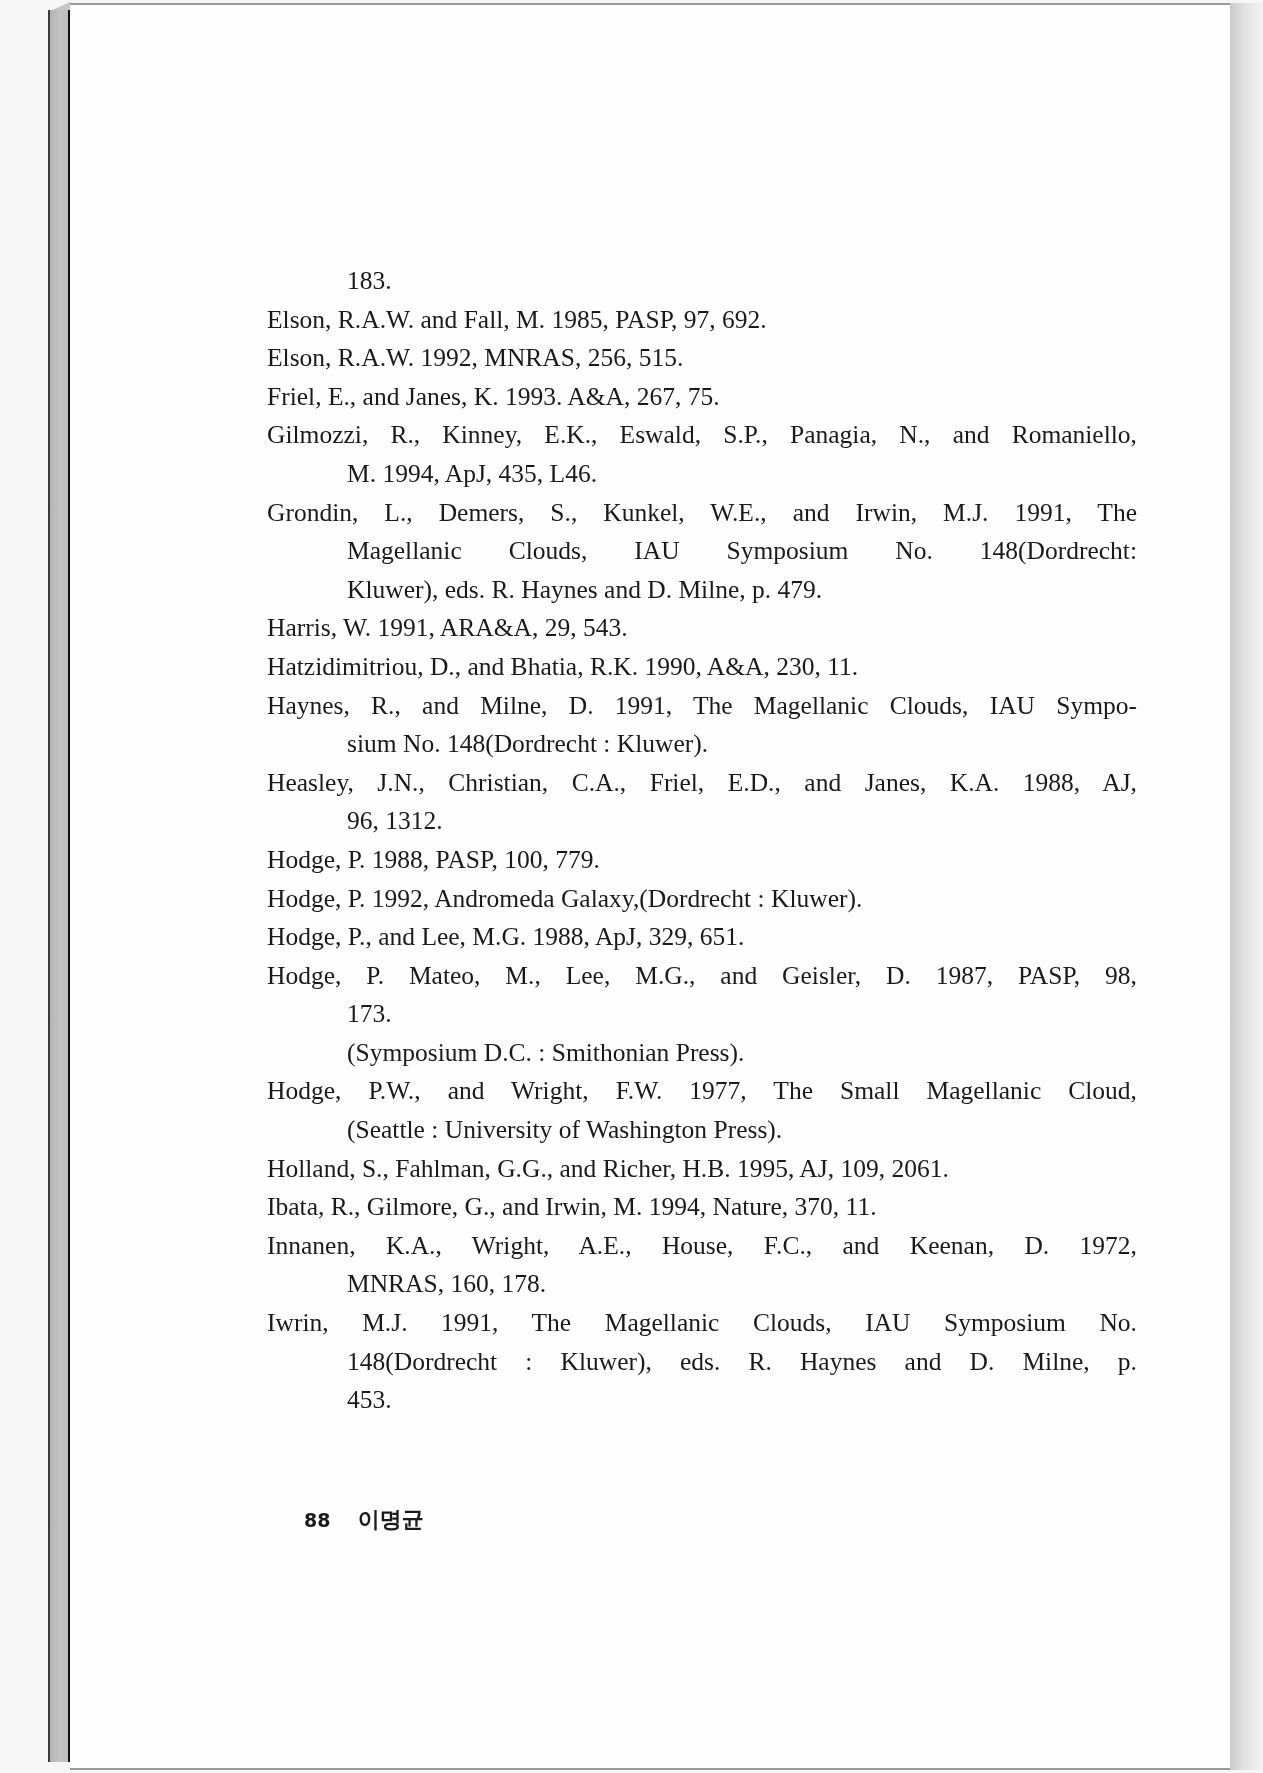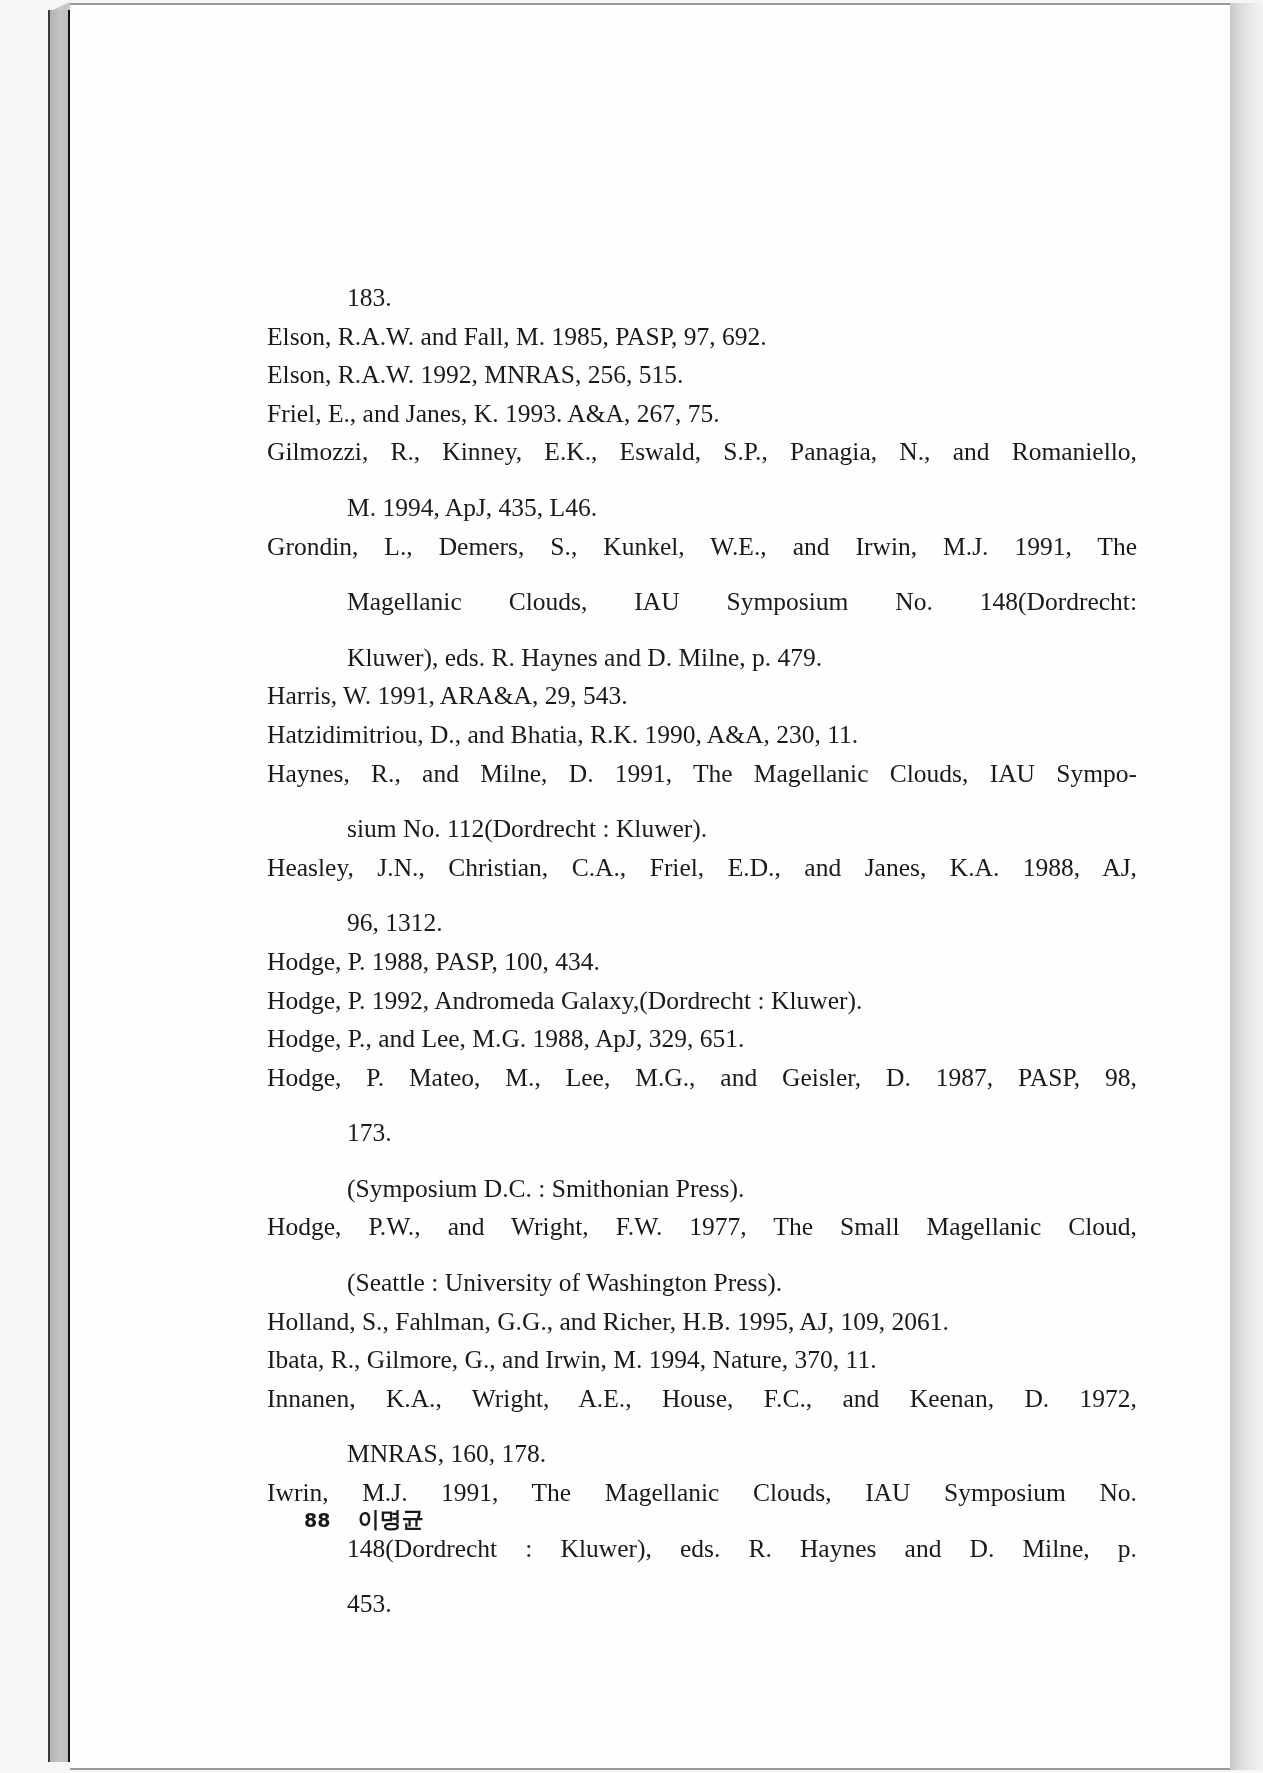--- a/index.html
+++ b/index.html
@@ -68,21 +68,20 @@
     height: 38.6px;
   }
   .ref-line.justify {
     text-align: justify;
     text-align-last: justify;
     white-space: normal;
     overflow: hidden;
   }
   .ref-line.indent {
     padding-left: 80px;
-    margin-top: 17px;
   }
   .footer {
     position: absolute;
     left: 304px;
     top: 1505px;
     font-size: 21px;
     font-weight: bold;
     color: #1a1a1a;
     font-family: "DejaVu Sans", sans-serif;
   }
@@ -109,24 +108,24 @@
     <div class="ref-line">Elson, R.A.W. 1992, MNRAS, 256,  515.</div>
     <div class="ref-line">Friel, E., and Janes, K. 1993. A&amp;A, 267,  75.</div>
     <div class="ref-line justify">Gilmozzi, R., Kinney, E.K., Eswald, S.P., Panagia, N., and Romaniello,</div>
     <div class="ref-line indent">M. 1994, ApJ, 435,  L46.</div>
     <div class="ref-line justify">Grondin, L., Demers, S., Kunkel, W.E., and Irwin, M.J. 1991, The</div>
     <div class="ref-line indent justify">Magellanic Clouds, IAU Symposium No. 148(Dordrecht:</div>
     <div class="ref-line indent">Kluwer),  eds. R. Haynes and D. Milne, p. 479.</div>
     <div class="ref-line">Harris, W. 1991, ARA&amp;A, 29,  543.</div>
     <div class="ref-line">Hatzidimitriou, D., and Bhatia, R.K. 1990, A&amp;A, 230,  11.</div>
     <div class="ref-line justify">Haynes, R., and Milne, D. 1991, The Magellanic Clouds, IAU Sympo-</div>
-    <div class="ref-line indent">sium No. 112(Dordrecht : Kluwer).</div>
+    <div class="ref-line indent">sium No. 148(Dordrecht : Kluwer).</div>
     <div class="ref-line justify">Heasley, J.N., Christian, C.A., Friel, E.D., and Janes, K.A. 1988, AJ,</div>
     <div class="ref-line indent">96,  1312.</div>
-    <div class="ref-line">Hodge, P. 1988, PASP, 100,  434.</div>
+    <div class="ref-line">Hodge, P. 1988, PASP, 100,  779.</div>
     <div class="ref-line">Hodge, P. 1992, Andromeda Galaxy,(Dordrecht : Kluwer).</div>
     <div class="ref-line">Hodge, P., and Lee, M.G. 1988, ApJ, 329,  651.</div>
     <div class="ref-line justify">Hodge, P. Mateo, M., Lee, M.G., and Geisler, D. 1987, PASP, 98,</div>
     <div class="ref-line indent">173.</div>
     <div class="ref-line indent">(Symposium D.C. : Smithonian Press).</div>
     <div class="ref-line justify">Hodge, P.W., and Wright, F.W. 1977, The Small Magellanic Cloud,</div>
     <div class="ref-line indent">(Seattle : University of Washington Press).</div>
     <div class="ref-line">Holland, S., Fahlman, G.G., and Richer, H.B. 1995, AJ, 109,  2061.</div>
     <div class="ref-line">Ibata, R., Gilmore, G., and Irwin, M. 1994, Nature, 370,  11.</div>
     <div class="ref-line justify">Innanen, K.A., Wright, A.E., House, F.C., and Keenan, D. 1972,</div>

